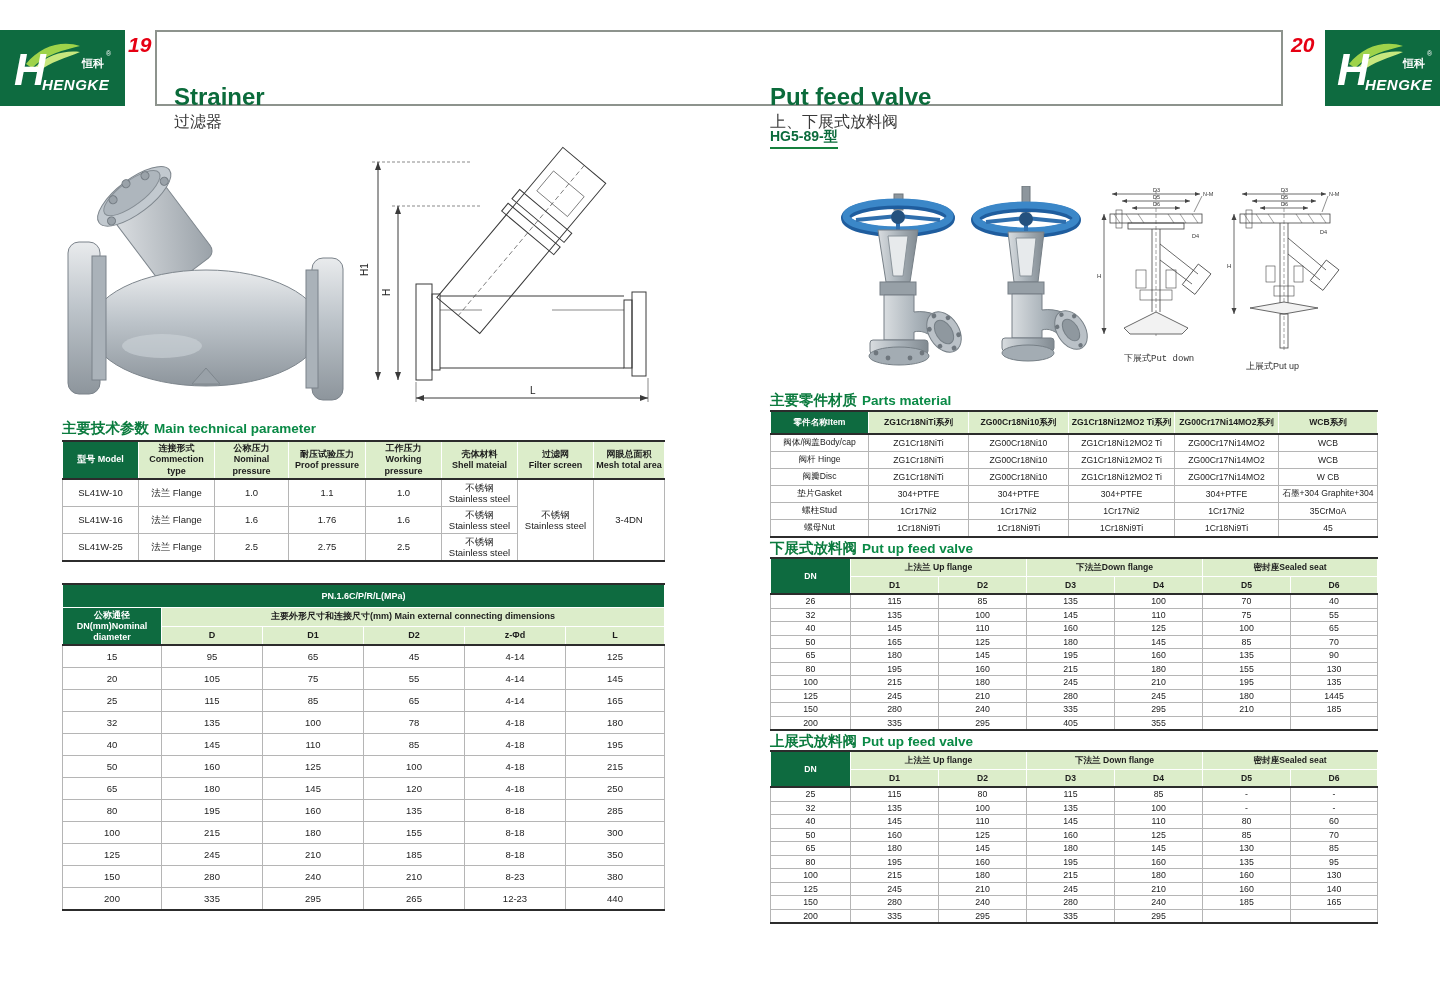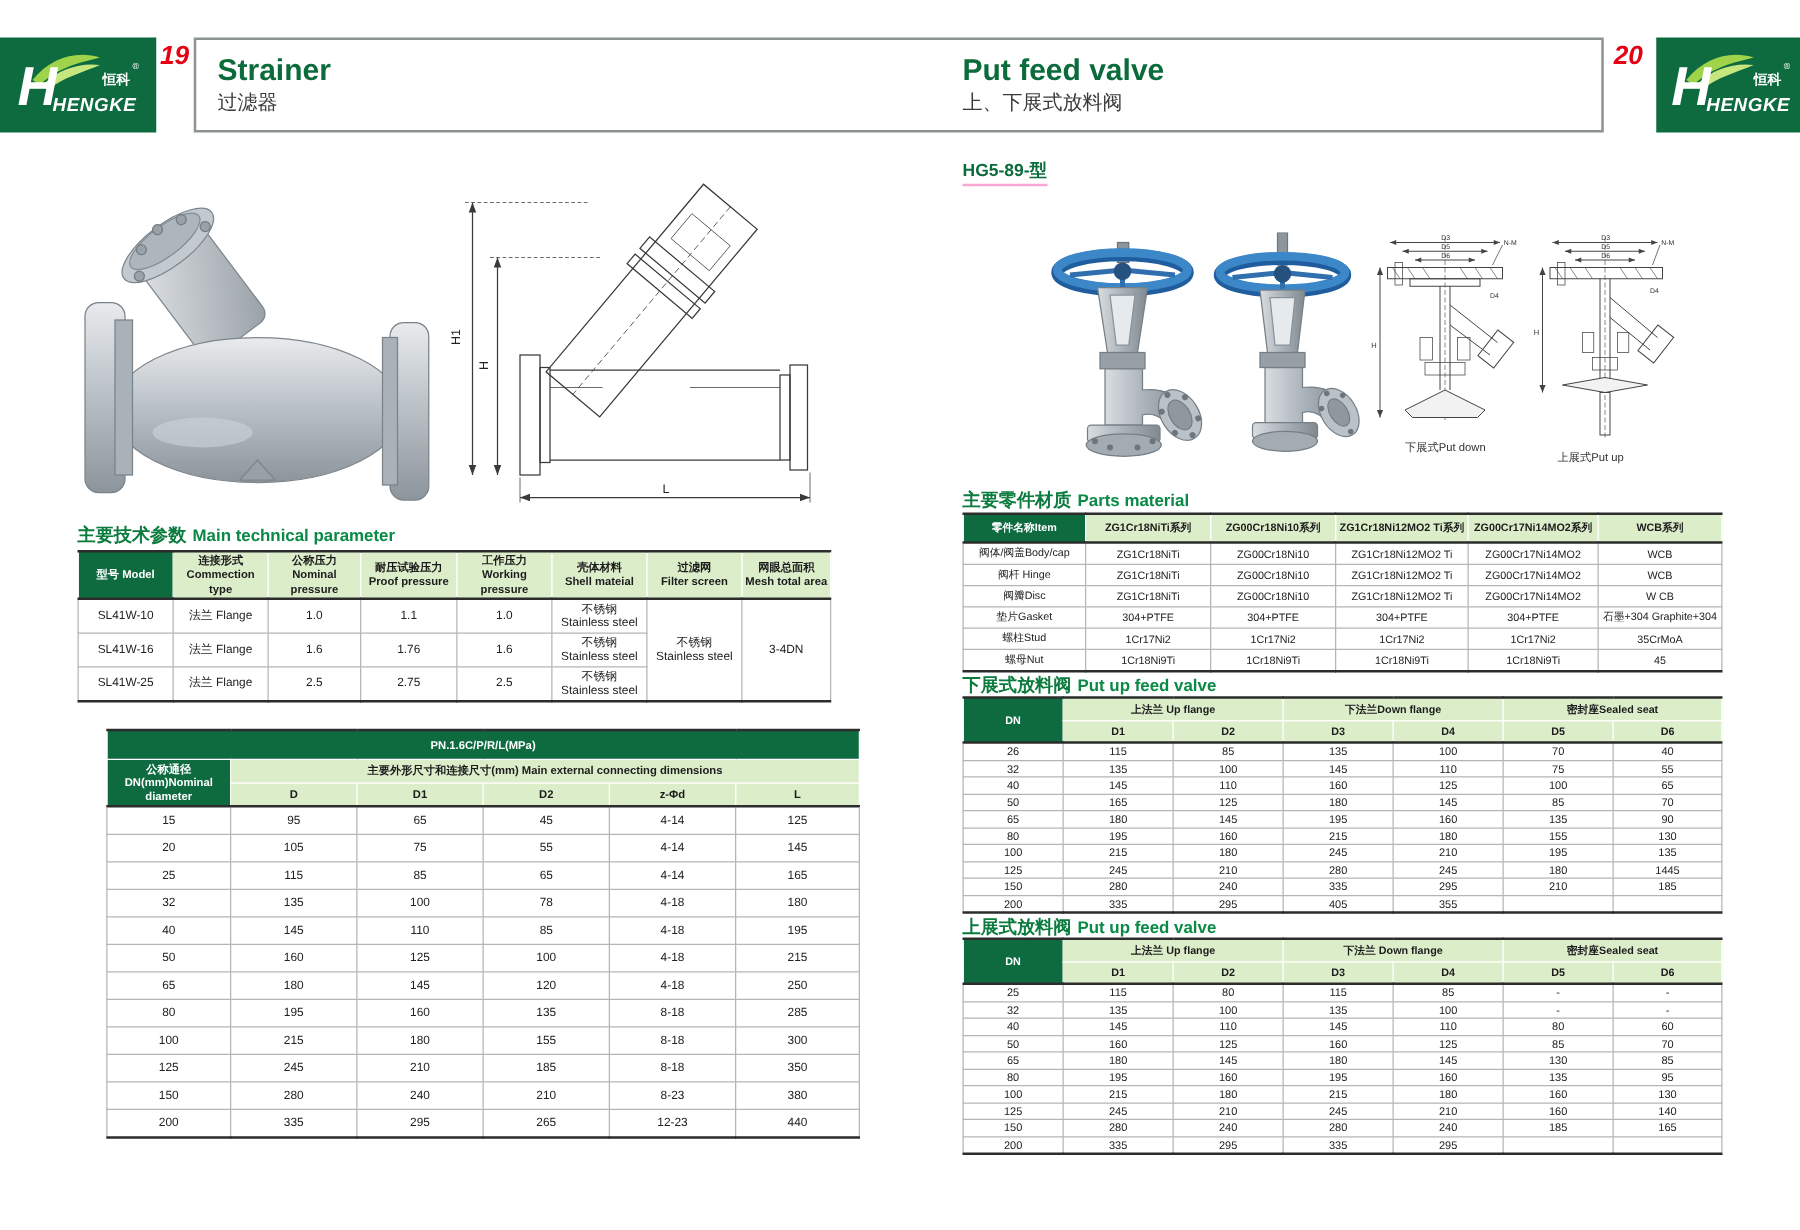--- a/index.html
+++ b/index.html
@@ -8,27 +8,27 @@
   .abs{position:absolute;}
 
   
   .logo-box{background:#0e6b40;overflow:hidden;}
   .logo-h{position:absolute;color:#fff;font-style:italic;font-weight:bold;font-size:44px;line-height:1;}
   .logo-engke{position:absolute;color:#fff;font-style:italic;font-weight:bold;font-size:15px;letter-spacing:.5px;}
   .logo-cn{position:absolute;color:#fff;font-size:11px;font-weight:bold;}
   .logo-reg{position:absolute;color:#fff;font-size:7px;}
   .pagenum{color:#e60013;font-weight:bold;font-size:21px;font-style:italic;}
   .hdr-box{border:2px solid #8d938d;background:#fff;}
-  .hdr-en{font-weight:bold;font-size:24px;color:#0b6b3b;line-height:1.1;}
+  .hdr-en{font-weight:bold;font-size:24px;color:#0b6b3b;line-height:1.1;margin-top:40px;}
   .hdr-cn{font-size:16px;color:#3a3a3a;margin-top:2px;}
 
   
   .sec-title{font-weight:bold;font-size:13.5px;color:#0a8a46;white-space:nowrap;text-align:right;}
   .sec-title .cn{font-size:14.5px;color:#0b7b3e;margin-right:5px;}
-  .model-label{font-weight:bold;font-size:14px;color:#0b6b3b;border-bottom:2px solid #f9a8d4;padding-bottom:1px;}
+  .model-label{font-weight:bold;font-size:14px;color:#0b6b3b;border-bottom:2px solid #15803d;padding-bottom:1px;}
 
   
   table.tbl{border-collapse:collapse;table-layout:fixed;width:100%;text-align:center;
             border-top:2px solid #2c2c2c;border-bottom:2px solid #2c2c2c;}
   table.tbl thead th{border:1px solid #fff;font-weight:bold;white-space:pre-line;vertical-align:middle;}
   table.tbl thead{border-bottom:2px solid #2c2c2c;}
   table.tbl tbody td{border:1px solid #b5b5b5;white-space:pre-line;vertical-align:middle;background:#fff;}
   .dk{background:#0e6b40;color:#fff;}
   .lt{background:#dcedca;color:#1c1c1c;}
 
@@ -223,21 +223,21 @@
         <td>2.5</td>
         <td>2.75</td>
         <td>2.5</td>
         <td>不锈钢
 Stainless steel</td>
       </tr>
     </tbody>
   </table>
 
 
-  <table class="tbl dims abs" style="left:62px;top:583px;width:603px;margin-left:23px;">
+  <table class="tbl dims abs" style="left:62px;top:583px;width:603px;">
     <colgroup>
         <col style="width:99px">
         <col style="width:101px">
         <col style="width:101px">
         <col style="width:101px">
         <col style="width:101px">
         <col>
       </colgroup>
     <thead>
       <tr>
@@ -447,21 +447,21 @@
       <line x1="8" y1="28" x2="8" y2="148"></line>
         <path d="M8 28 l-2.5 6 h5 z M8 148 l-2.5 -6 h5 z" fill="#444" stroke="none"></path>
     </g>
     <text x="57" y="6" font-size="5.5" fill="#333">D3</text>
     <text x="57" y="13" font-size="5.5" fill="#333">D5</text>
     <text x="57" y="20" font-size="5.5" fill="#333">D6</text>
     <text x="107" y="10" font-size="5.5" fill="#333">N-M</text>
     <text x="96" y="52" font-size="5.5" fill="#333">D4</text>
     <text x="1" y="92" font-size="6" fill="#333">H</text>
   </svg>
-  <div class="abs caption" style="left:1124px;top:352px;">下展式Put down</div>
+  <div class="abs caption" style="left:1124px;top:352px;font-family:Liberation Mono, monospace;">下展式Put down</div>
 
   <svg class="abs" style="left:1226px;top:186px;" width="118" height="172" viewBox="0 0 118 172">
     <g stroke="#444" stroke-width=".8" fill="none">
       <line x1="16" y1="8" x2="100" y2="8"></line>
         <path d="M16 8 l5 -2 v4 z M100 8 l-5 -2 v4 z" fill="#444" stroke="none"></path>
       <line x1="26" y1="15" x2="90" y2="15"></line>
         <path d="M26 15 l5 -2 v4 z M90 15 l-5 -2 v4 z" fill="#444" stroke="none"></path>
       <line x1="34" y1="22" x2="82" y2="22"></line>
         <path d="M34 22 l5 -2 v4 z M82 22 l-5 -2 v4 z" fill="#444" stroke="none"></path>
       <rect x="14" y="28" width="90" height="9"></rect>

